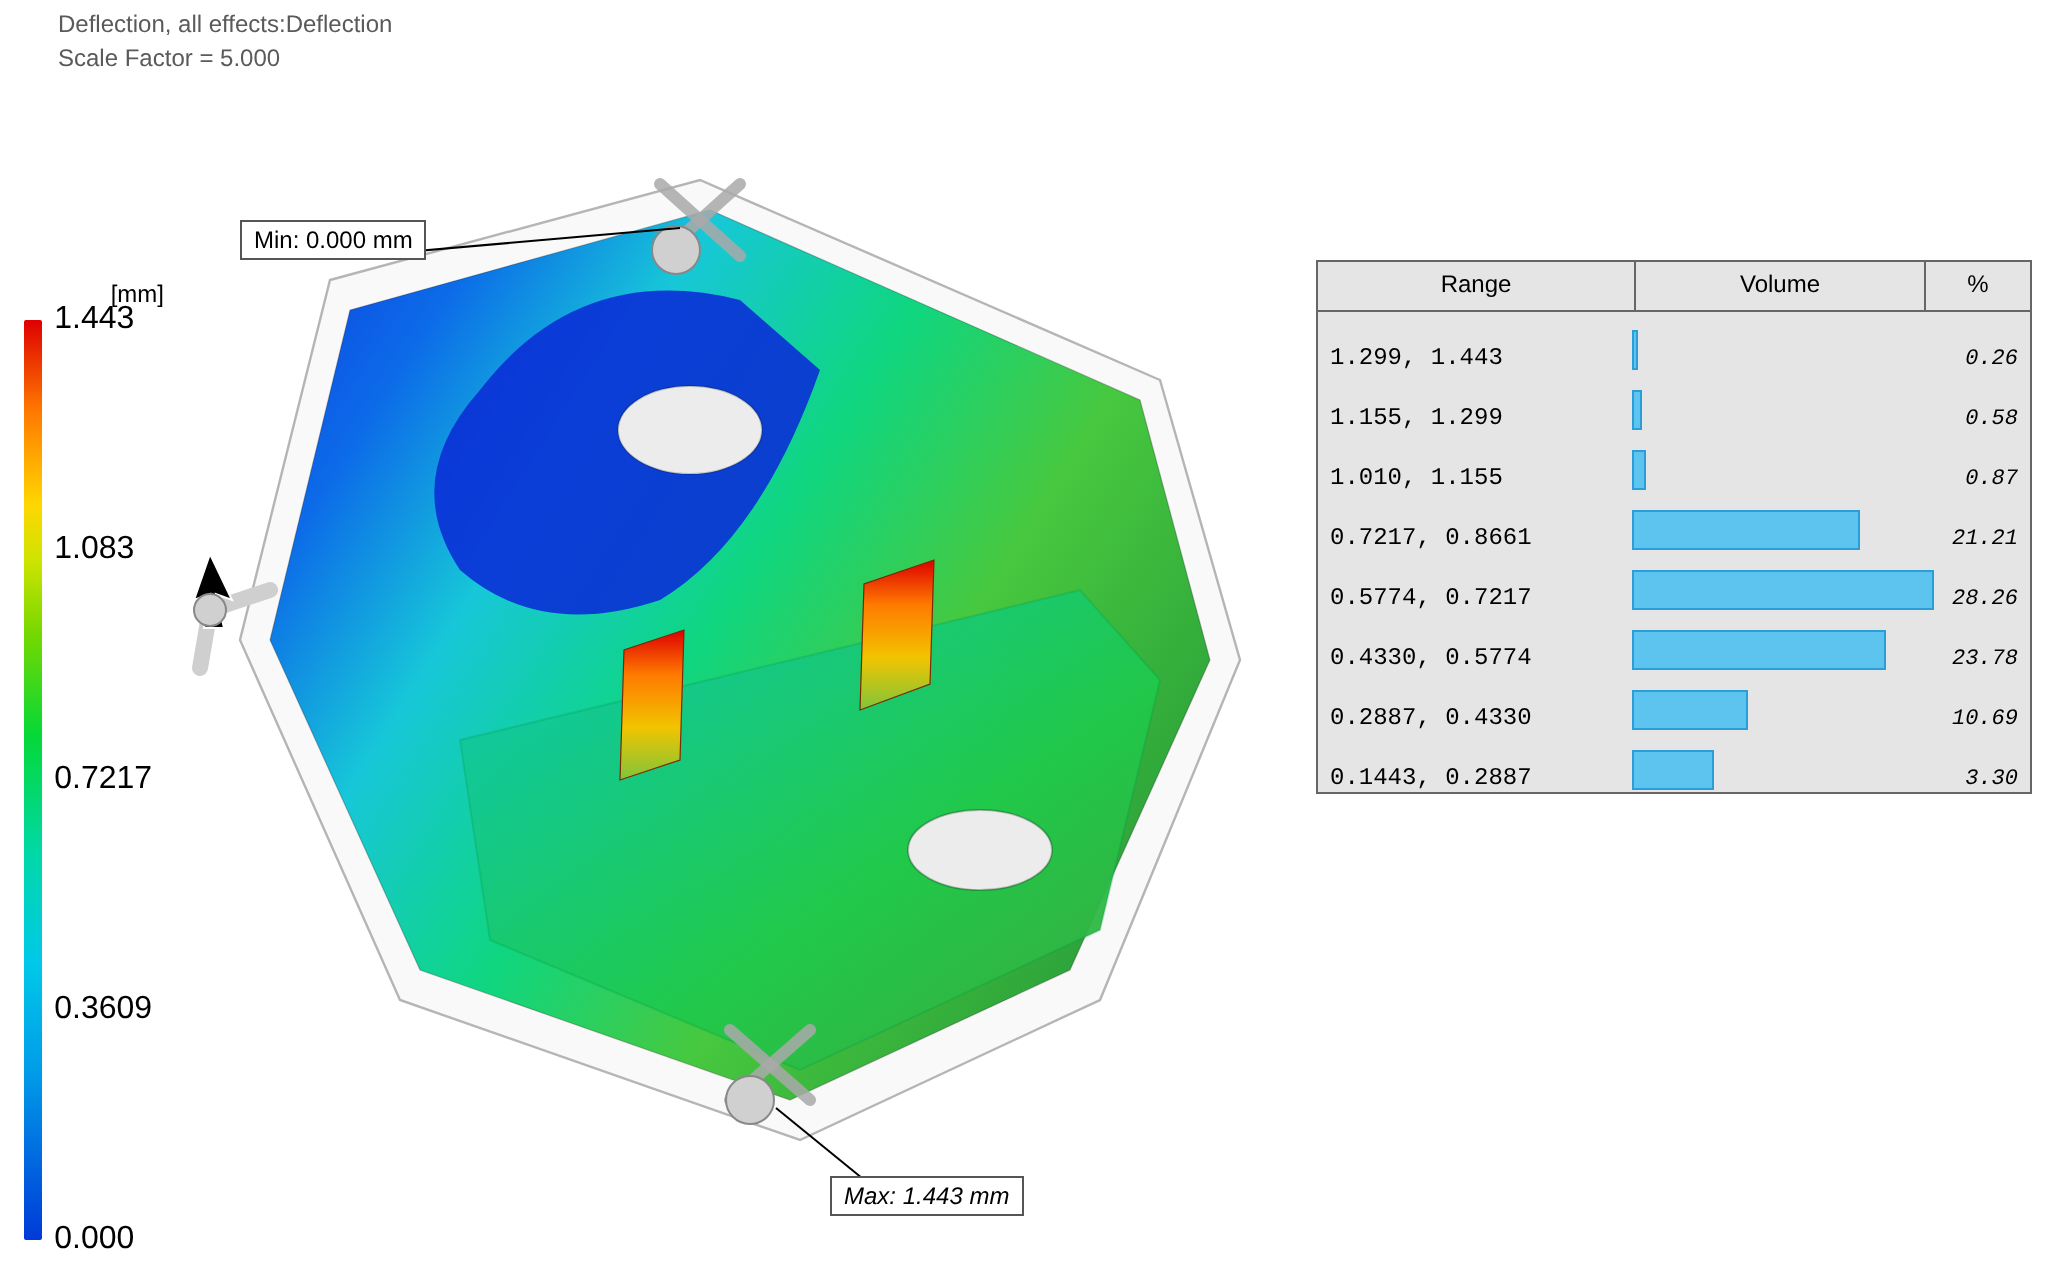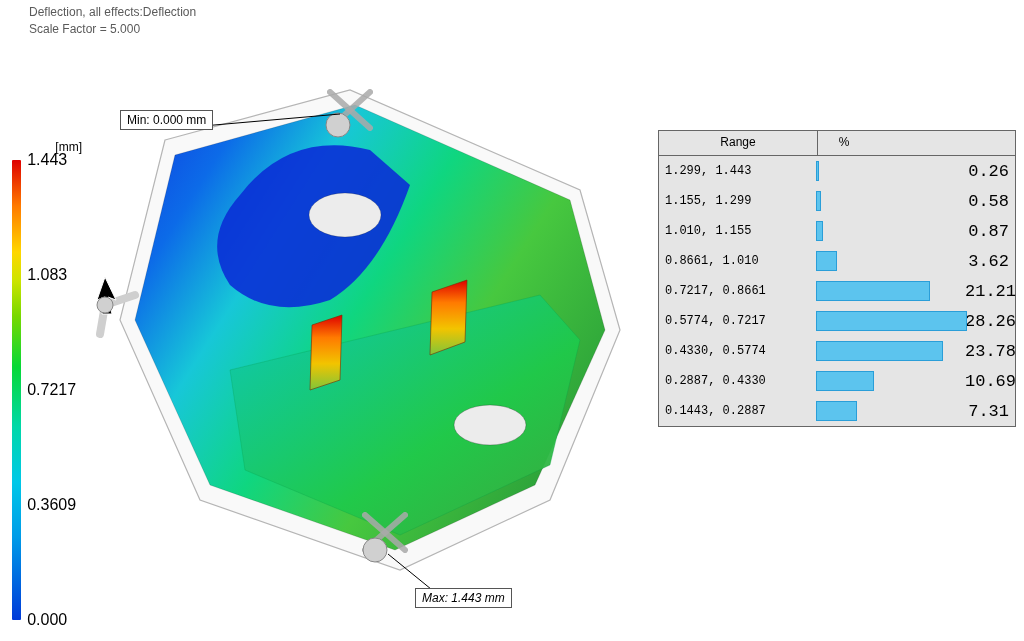--- a/index.html
+++ b/index.html
@@ -134,21 +134,21 @@
   }
   .histo-head > div {
     padding: 4px 4px 6px 4px;
     text-align: center;
   }
   .col-range { width: 150px; border-right: 1px solid #666; font-family: Arial, sans-serif; }
   .col-volume { flex: 1; border-right: 1px solid #666; }
   .col-pct { width: 44px; }
   .histo-body .row {
     display: flex;
-    align-items: center;
+    align-items: flex-end;
     height: 30px;
   }
   .row .cell-range {
     width: 150px;
     font-family: "Courier New", monospace;
     font-size: 12px;
     padding-left: 6px;
     color: #000;
     white-space: nowrap;
     border-right: 1px solid transparent;
@@ -162,23 +162,24 @@
     position: absolute;
     left: 0;
     top: 1px;
     bottom: 1px;
     background: #5cc4ee;
     border: 1px solid #2a9ed8;
   }
   .row .cell-pct {
     width: 44px;
     font-family: "Courier New", monospace;
-    font-size: 17px;
+    font-size: 11px;
     text-align: right;
     padding-right: 6px;
+    font-style: italic;
   }
 </style>
 </head>
 <body>
 
 <div class="meta">
   <div>Deflection, all effects:Deflection</div>
   <div>Scale Factor = 5.000</div>
 </div>
 
@@ -257,20 +258,21 @@
   </svg>
 
   
   <div class="callout" style="left:40px; top:40px;">Min: 0.000 mm</div>
   <div class="callout" style="left:335px; top:518px;font-style:italic;">Max: 1.443 mm</div>
 </div>
 
 <div class="histo">
   <div class="histo-head">
     <div class="col-range">Range</div>
+    <div class="col-volume">Volume</div>
     <div class="col-pct">%</div>
   </div>
   <div class="histo-body" id="histo-body">
       <div class="row">
         <div class="cell-range">1.299, 1.443</div>
         <div class="cell-bar">
           <div class="bar" style="width: 1%;"></div>
         </div>
         <div class="cell-pct">0.26</div>
       </div>
@@ -282,27 +284,20 @@
         <div class="cell-pct">0.58</div>
       </div>
       <div class="row">
         <div class="cell-range">1.010, 1.155</div>
         <div class="cell-bar">
           <div class="bar" style="width: 3.07856%;"></div>
         </div>
         <div class="cell-pct">0.87</div>
       </div>
       <div class="row">
-        <div class="cell-range">0.8661, 1.010</div>
-        <div class="cell-bar">
-          <div class="bar" style="width: 12.8096%;"></div>
-        </div>
-        <div class="cell-pct">3.62</div>
-      </div>
-      <div class="row">
         <div class="cell-range">0.7217, 0.8661</div>
         <div class="cell-bar">
           <div class="bar" style="width: 75.0531%;"></div>
         </div>
         <div class="cell-pct">21.21</div>
       </div>
       <div class="row">
         <div class="cell-range">0.5774, 0.7217</div>
         <div class="cell-bar">
           <div class="bar" style="width: 100%;"></div>
@@ -321,16 +316,16 @@
         <div class="cell-bar">
           <div class="bar" style="width: 37.8273%;"></div>
         </div>
         <div class="cell-pct">10.69</div>
       </div>
       <div class="row">
         <div class="cell-range">0.1443, 0.2887</div>
         <div class="cell-bar">
           <div class="bar" style="width: 25.8669%;"></div>
         </div>
-        <div class="cell-pct">7.31</div>
+        <div class="cell-pct">3.30</div>
       </div>
     </div>
 </div>
 
 </body></html>

